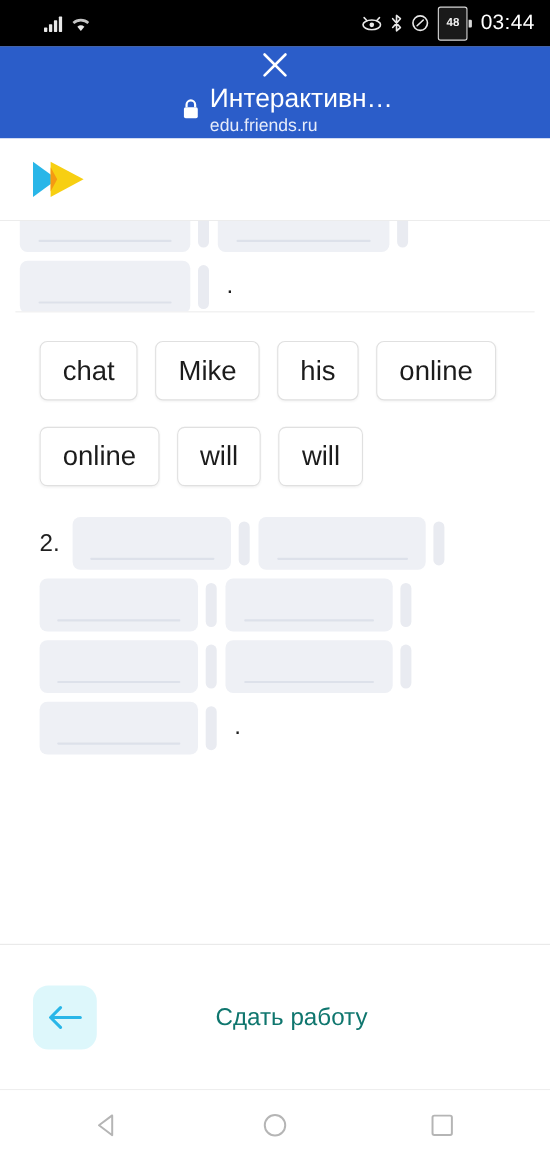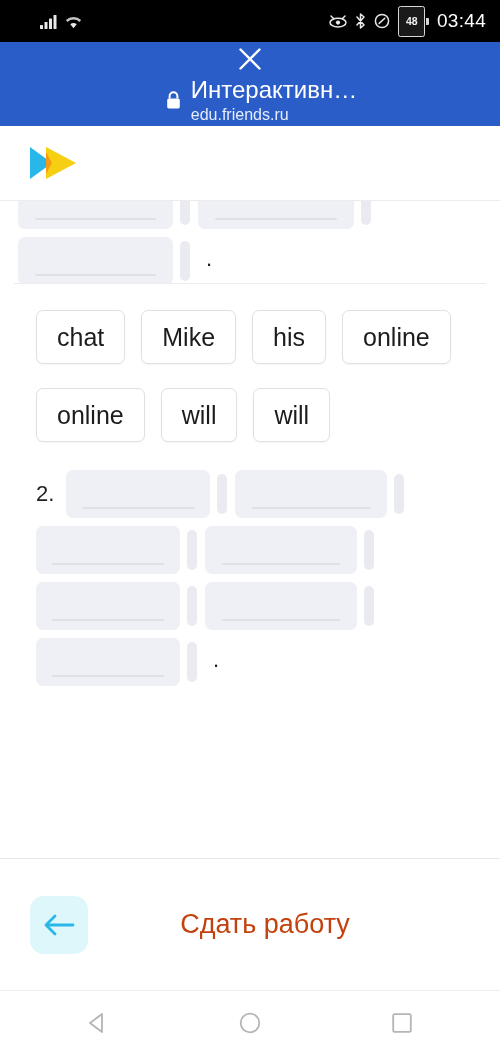--- a/index.html
+++ b/index.html
@@ -159,21 +159,21 @@
     padding-left: 30px;
   }
   .backbtn {
     width: 58px; height: 58px; flex: 0 0 58px;
     background: #ddf7fb; border-radius: 14px;
     display: flex; align-items: center; justify-content: center;
     cursor: pointer;
   }
   .submit-label {
     flex: 1 1 auto; text-align: center;
-    font-size: 27px; color: #c2410c;
+    font-size: 22px; color: #0f766e;
     margin-right: 58px;
     cursor: pointer;
   }
 
   
   .navbar {
     position: absolute; left: 0; right: 0; bottom: 0;
     height: 65px; background: #ffffff;
     border-top: 1px solid #eeeeee;
     display: flex; align-items: center; justify-content: center;

